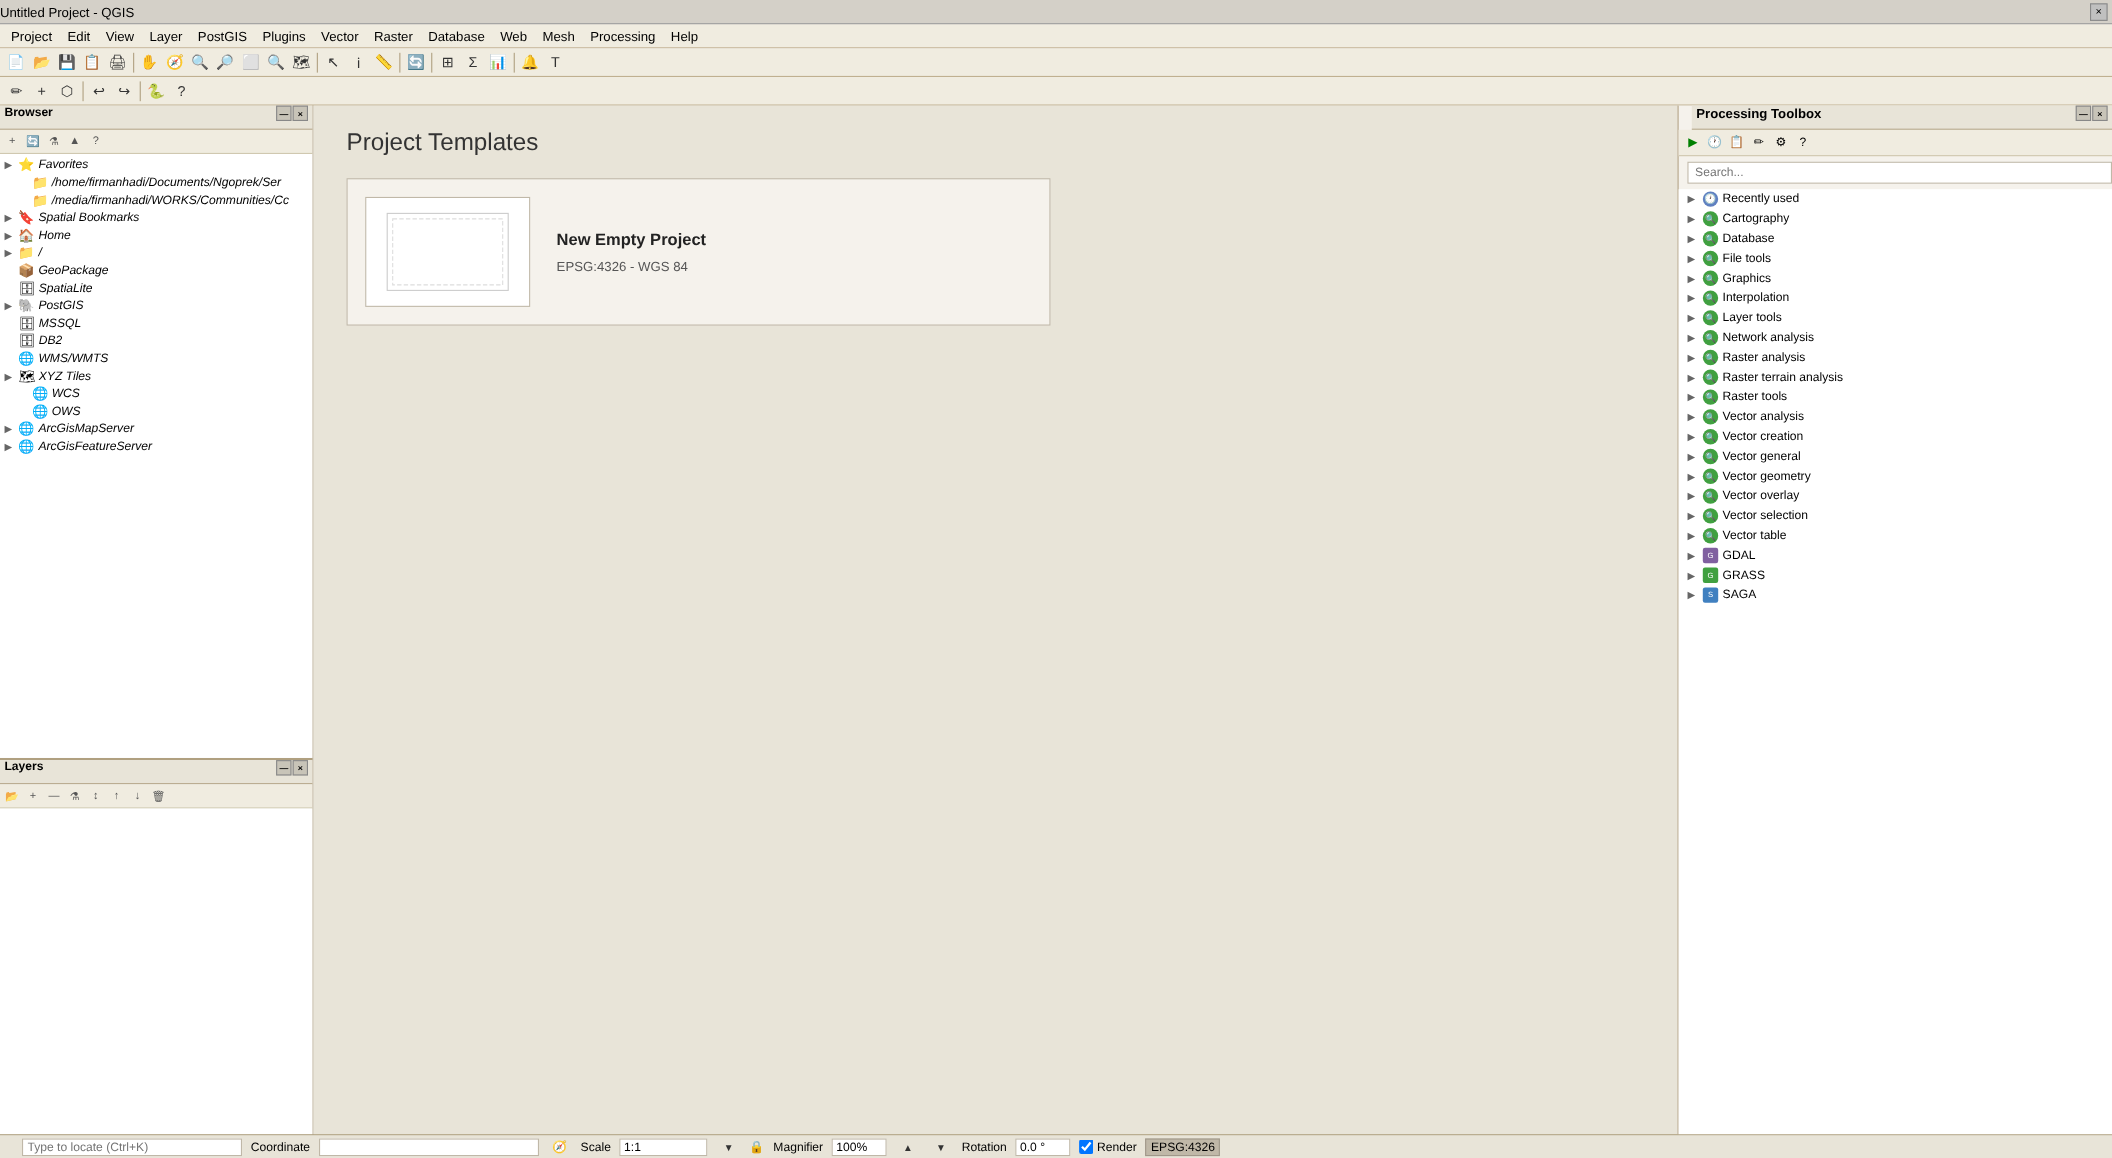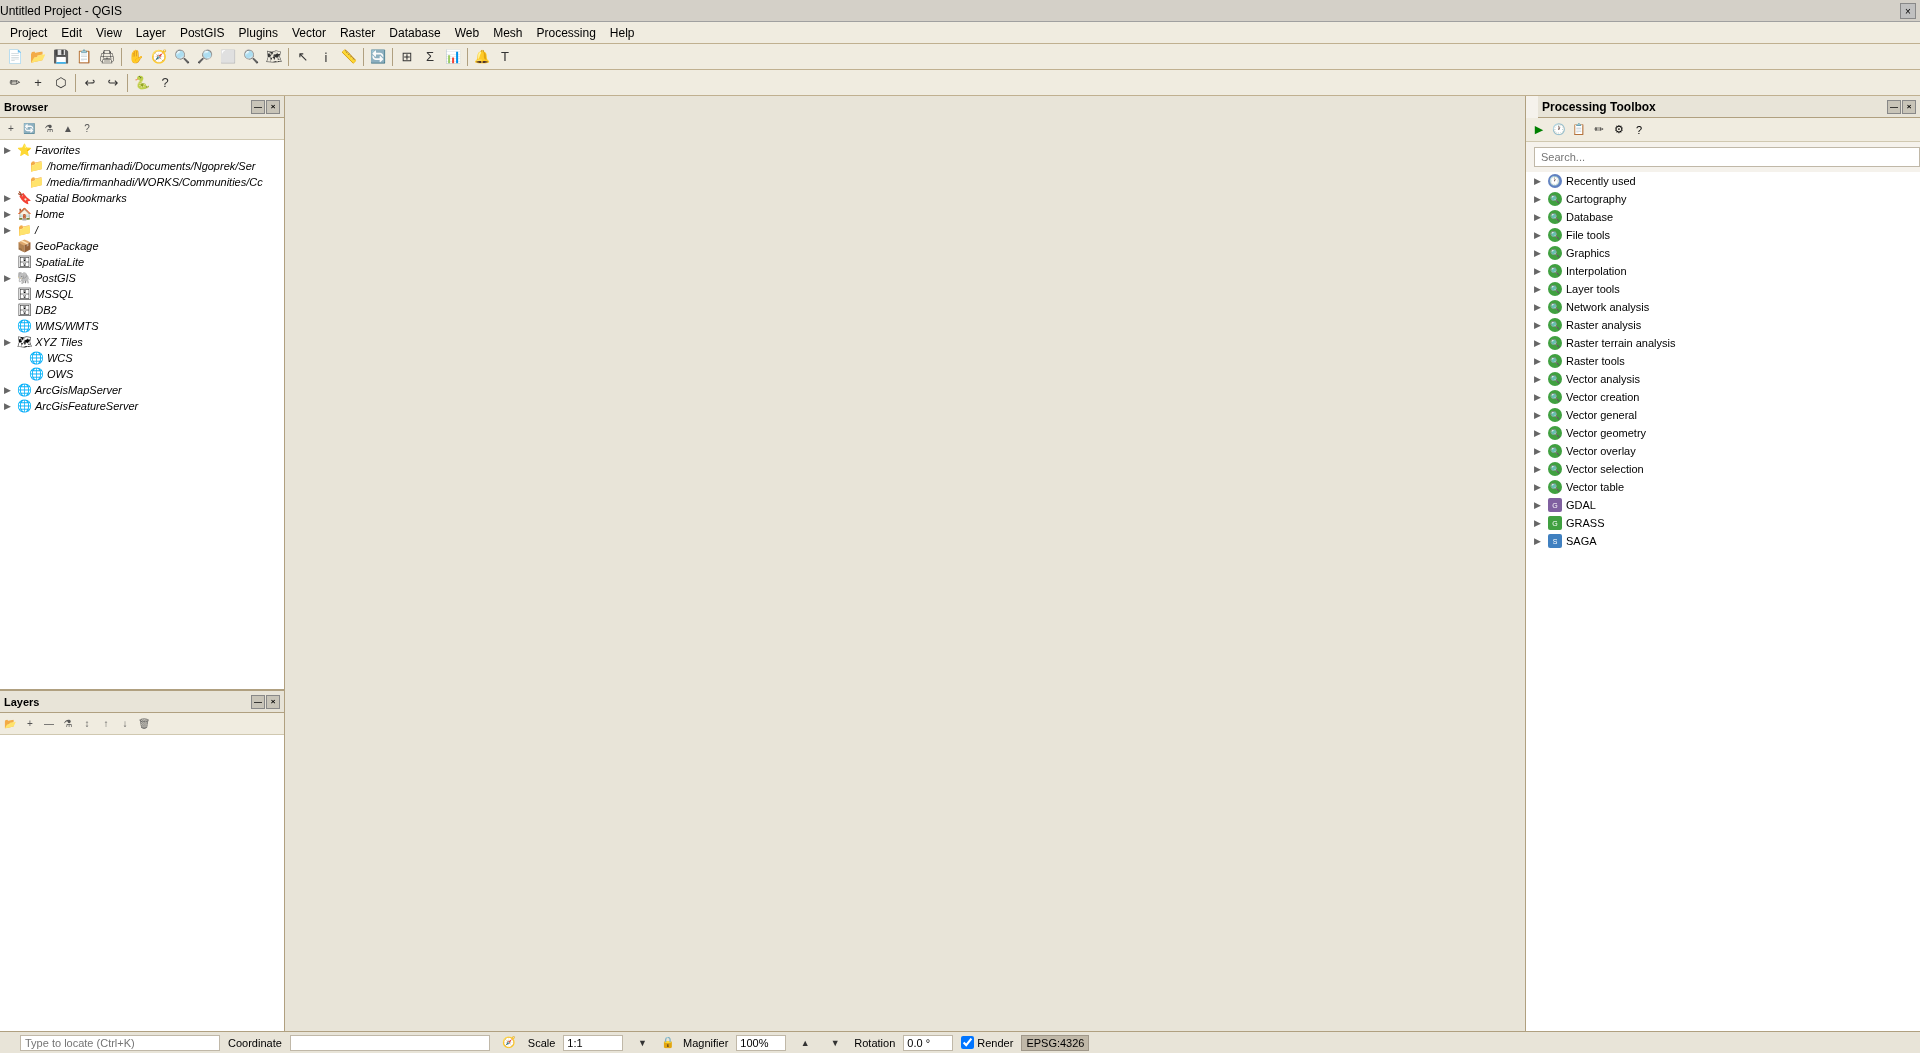--- a/index.html
+++ b/index.html
@@ -90,21 +90,21 @@
       flex: 1;
       display: flex;
       flex-direction: column;
       border-bottom: 2px solid #b0a080;
       min-height: 0;
     }
     .panel-header {
       background: #e8e4d8;
       height: 22px;
       display: flex;
-      align-items: center;
+      align-items: flex-start;
       padding: 0 4px;
       border-bottom: 1px solid #b0a080;
       font-size: 11px;
       font-weight: bold;
       gap: 4px;
     }
     .panel-header-btns {
       margin-left: auto;
       display: flex; gap: 1px;
     }
@@ -499,20 +499,33 @@
         <button class="panel-toolbar-btn">↓</button>
         <button class="panel-toolbar-btn">🗑</button>
       </div>
       <div class="layers-tree">
       </div>
     </div>
   </div>
 
   <div id="center-content">
     <div id="project-templates">
+      <h2>Project Templates</h2>
+      <div class="template-card">
+        <div class="template-thumb">
+          <svg width="120" height="80">
+            <rect x="5" y="5" width="110" height="70" fill="white" stroke="#ccc" stroke-width="1"></rect>
+            <rect x="10" y="10" width="100" height="60" fill="white" stroke="#ddd" stroke-dasharray="4,2"></rect>
+          </svg>
+        </div>
+        <div class="template-info">
+          <h3>New Empty Project</h3>
+          <p>EPSG:4326 - WGS 84</p>
+        </div>
+      </div>
     </div>
   </div>
 
   <div id="processing-panel">
     <div class="panel-header">
       <span>Processing Toolbox</span>
       <div class="panel-header-btns">
         <div class="panel-header-btn">—</div>
         <div class="panel-header-btn">×</div>
       </div>
@@ -659,21 +672,21 @@
   </div>
 
 </div>
 
 <div id="statusbar">
   <input class="status-locate" type="text" placeholder="Type to locate (Ctrl+K)" style="">
   <span>Coordinate</span>
   <input class="status-input" type="text" style="width: 200px;">
   <button class="toolbar-btn" style="font-size:11px;">🧭</button>
   <span>Scale</span>
-  <input class="status-input" type="text" style="width: 60px;" value="1:1">
+  <input class="status-input" type="text" style="width: 80px;" value="1:1">
   <button class="toolbar-btn" style="font-size:9px;">▼</button>
   <span>🔒</span>
   <span>Magnifier</span>
   <input class="status-input" type="text" style="width: 50px;" value="100%">
   <button class="toolbar-btn" style="font-size:9px;">▲</button>
   <button class="toolbar-btn" style="font-size:9px;">▼</button>
   <span>Rotation</span>
   <input class="status-input" type="text" style="width: 50px;" value="0.0 °">
   <span style="display:flex;align-items:center;gap:3px;">
     <input type="checkbox" checked="" style="">

